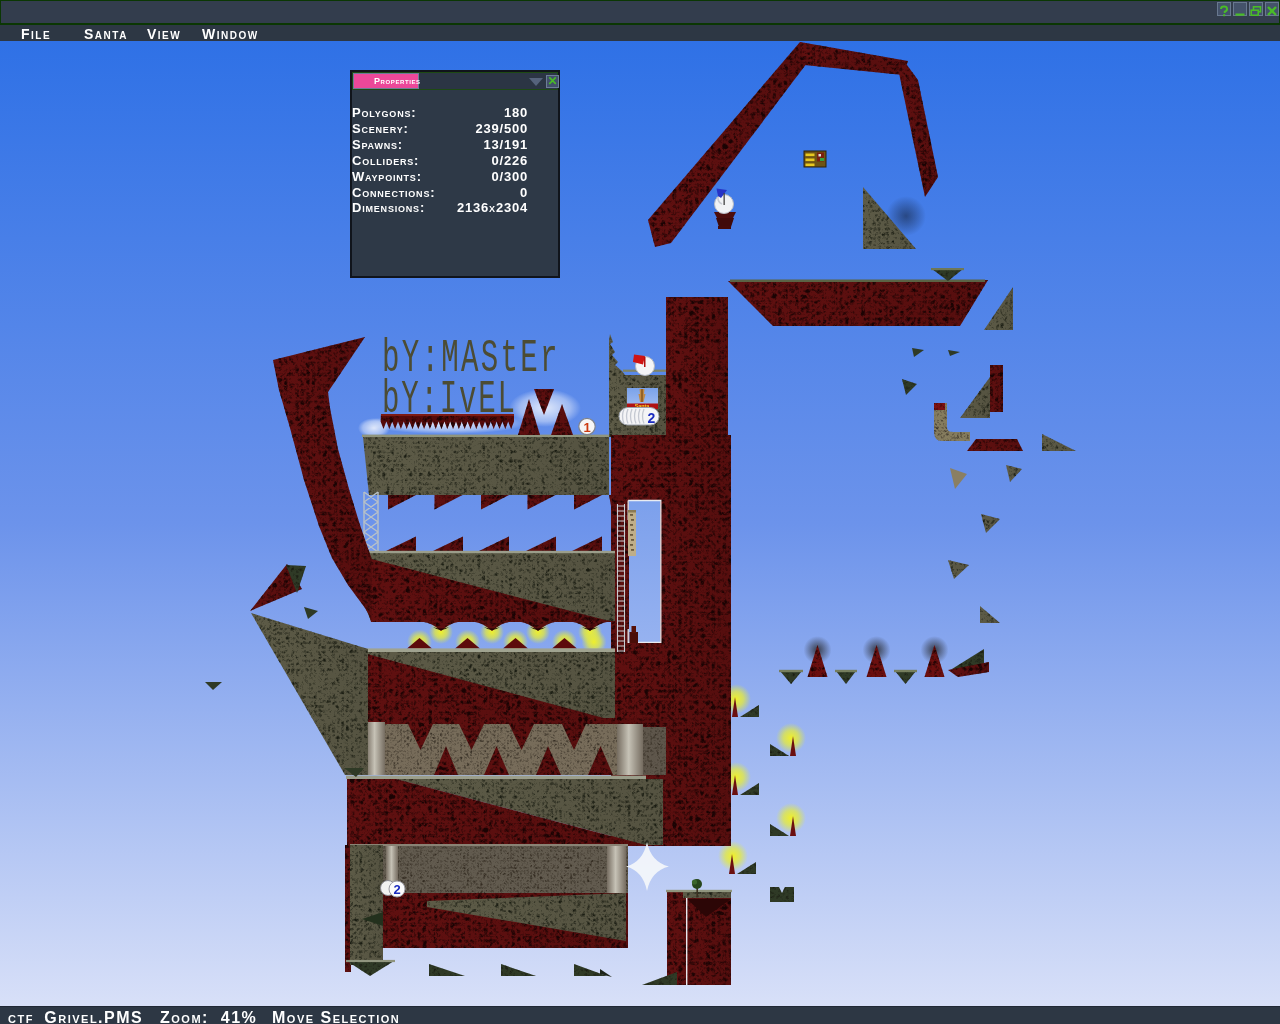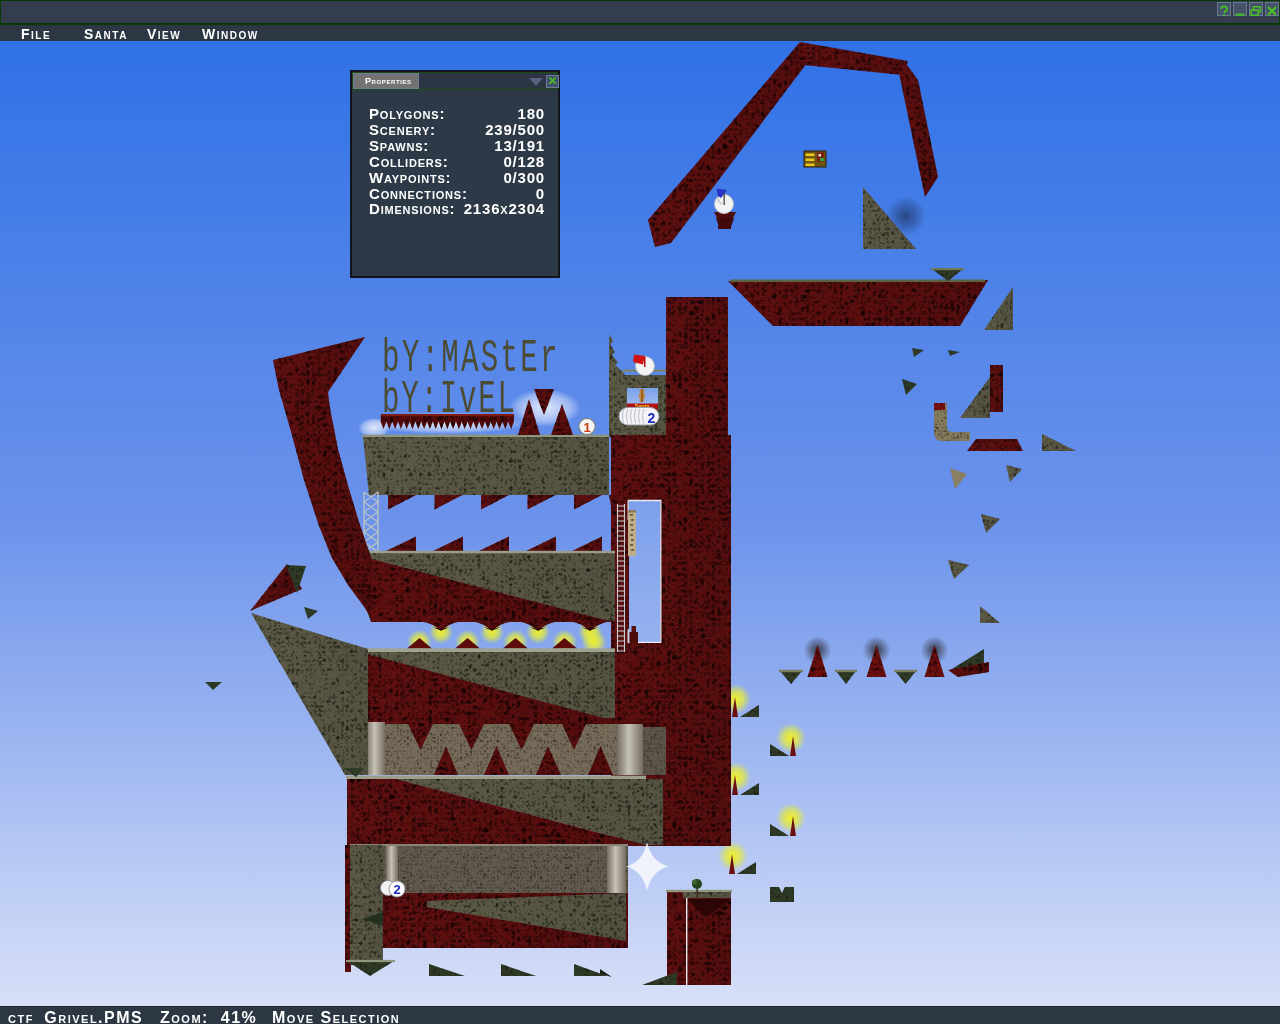--- a/index.html
+++ b/index.html
@@ -7,24 +7,24 @@
 #titletab{position:absolute;left:0;top:0;width:368px;height:23px;background:#3e4a5e;border-right:2px solid #0b3703}
 #title{position:absolute;left:12px;top:3px;font-size:14px;letter-spacing:2px}
 .wbtn{position:absolute;top:1px;width:14px;height:14px;background:#44526a;border:1px solid #68788f}
 #menubar{position:absolute;left:0;top:25px;width:1280px;height:16px;background:#2d3744}
 .menu{position:absolute;top:1px;font-size:14px;letter-spacing:1.5px}
 #statusbar{position:absolute;left:0;top:1006px;width:1280px;height:18px;background:#2d3744;border-top:1px solid #202835}
 .status{position:absolute;top:2px;font-size:16px;letter-spacing:1.5px}
 #canvas{position:absolute;left:0;top:41px}
 #panel{position:absolute;left:350px;top:70px;width:210px;height:208px;background:#2e3947;border:2px solid #10141b}
 #ptitle{position:absolute;left:0;top:0;width:206px;height:18px;background:#2b3544;border:1px solid #1e4a14}
-#ptab{position:absolute;left:0;top:0;width:66px;height:16px;background:#737373;border:1px solid #6d7d98;padding-left:11px;font-size:9px;letter-spacing:0.6px;line-height:15px}
+#ptab{position:absolute;left:0;top:0;width:66px;height:16px;background:#ec4899;border:1px solid #6d7d98;padding-left:20px;font-size:9px;letter-spacing:0.6px;line-height:15px}
 #pdrop{position:absolute;left:176px;top:5px;width:0;height:0;border-left:7px solid transparent;border-right:7px solid transparent;border-top:8px solid #55637c}
 #px{position:absolute;left:193px;top:1.5px;width:13px;height:13px;background:#42506a;border:1px solid #6d7d98;color:#49bb27;font-weight:bold;font-size:12px;line-height:11px;text-align:center}
-.prow{position:absolute;left:17px;width:176px;font-size:15px;letter-spacing:0.8px}
+.prow{position:absolute;left:0;width:176px;font-size:13px;letter-spacing:0.8px}
 .pval{position:absolute;right:0;top:0}
 </style></head><body>
 
 <div id="titlebar">
 <div class="wbtn" style="left:1216px"><svg width="12" height="12" viewBox="0 0 12 12">
         <path d="M3,4 q0,-2.4 3,-2.4 q3,0 3,2.4 q0,2 -2.2,2.6 l0,1.4" stroke="#49bb27" stroke-width="2" fill="none"></path>
         <rect x="5.2" y="9.2" width="2" height="2" fill="#49bb27"></rect>
       </svg></div>
 <div class="wbtn" style="left:1232px"><svg width="12" height="12" viewBox="0 0 12 12">
         <rect x="1.5" y="8.5" width="9" height="2.2" fill="#49bb27"></rect>
@@ -340,21 +340,21 @@
 
 <div id="panel">
 <div id="ptitle">
       <div id="ptab" class="sc">Properties</div>
       <div id="pdrop"></div>
       <div id="px">✕</div>
     </div>
 <div class="prow sc" style="top:33.0px">Polygons:<span class="pval">180</span></div>
 <div class="prow sc" style="top:48.9px">Scenery:<span class="pval">239/500</span></div>
 <div class="prow sc" style="top:64.8px">Spawns:<span class="pval">13/191</span></div>
-<div class="prow sc" style="top:80.7px">Colliders:<span class="pval">0/128</span></div>
+<div class="prow sc" style="top:80.7px">Colliders:<span class="pval">0/226</span></div>
 <div class="prow sc" style="top:96.6px">Waypoints:<span class="pval">0/300</span></div>
 <div class="prow sc" style="top:112.5px">Connections:<span class="pval">0</span></div>
 <div class="prow sc" style="top:128.4px">Dimensions:<span class="pval">2136x2304</span></div>
 
 </div>
 
 <div id="statusbar">
 <span class="status sc" style="left:8px">ctf_Grivel.PMS</span>
 <span class="status sc" style="left:160px">Zoom:&nbsp; 41%</span>
 <span class="status sc" style="left:272px">Move Selection</span>

